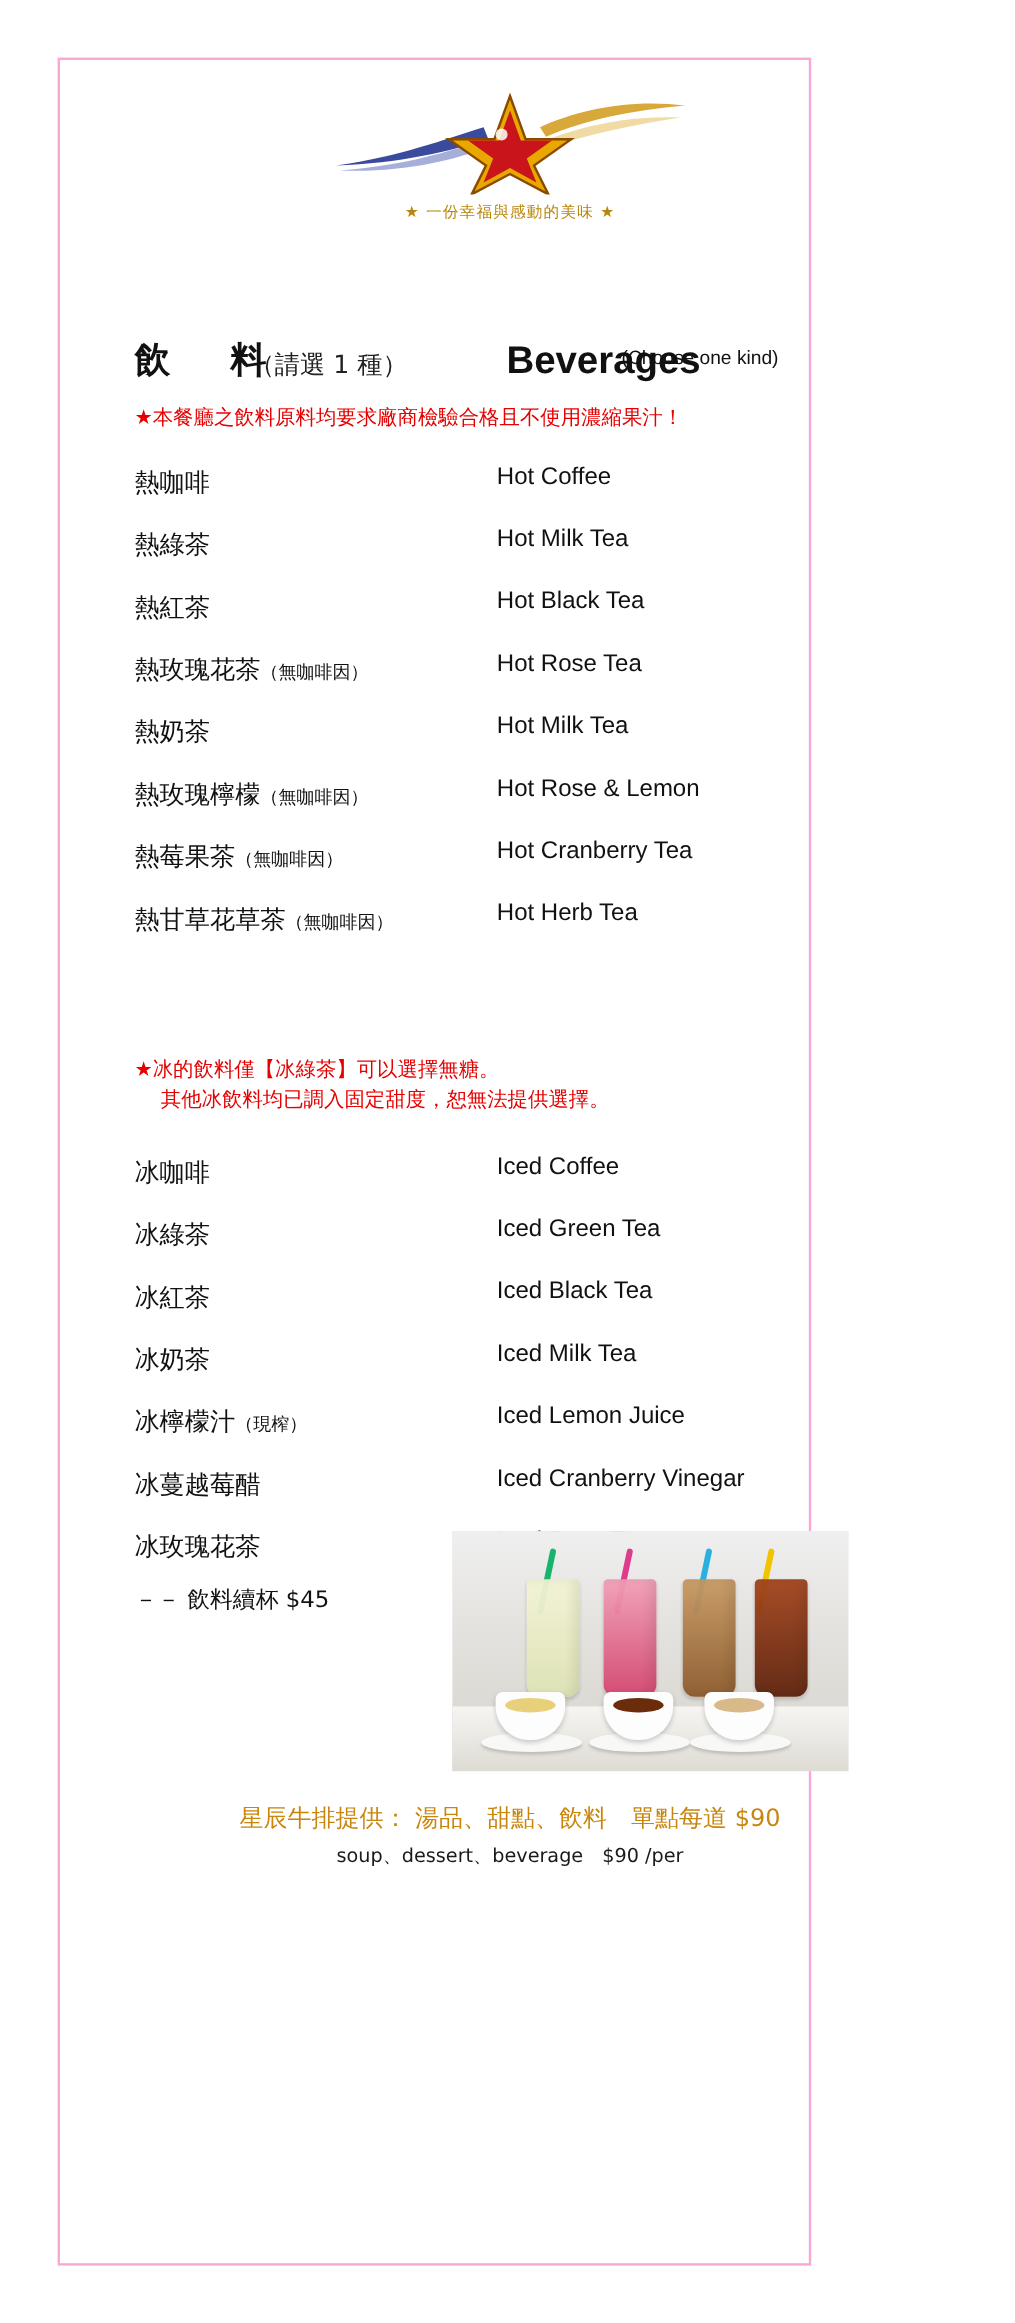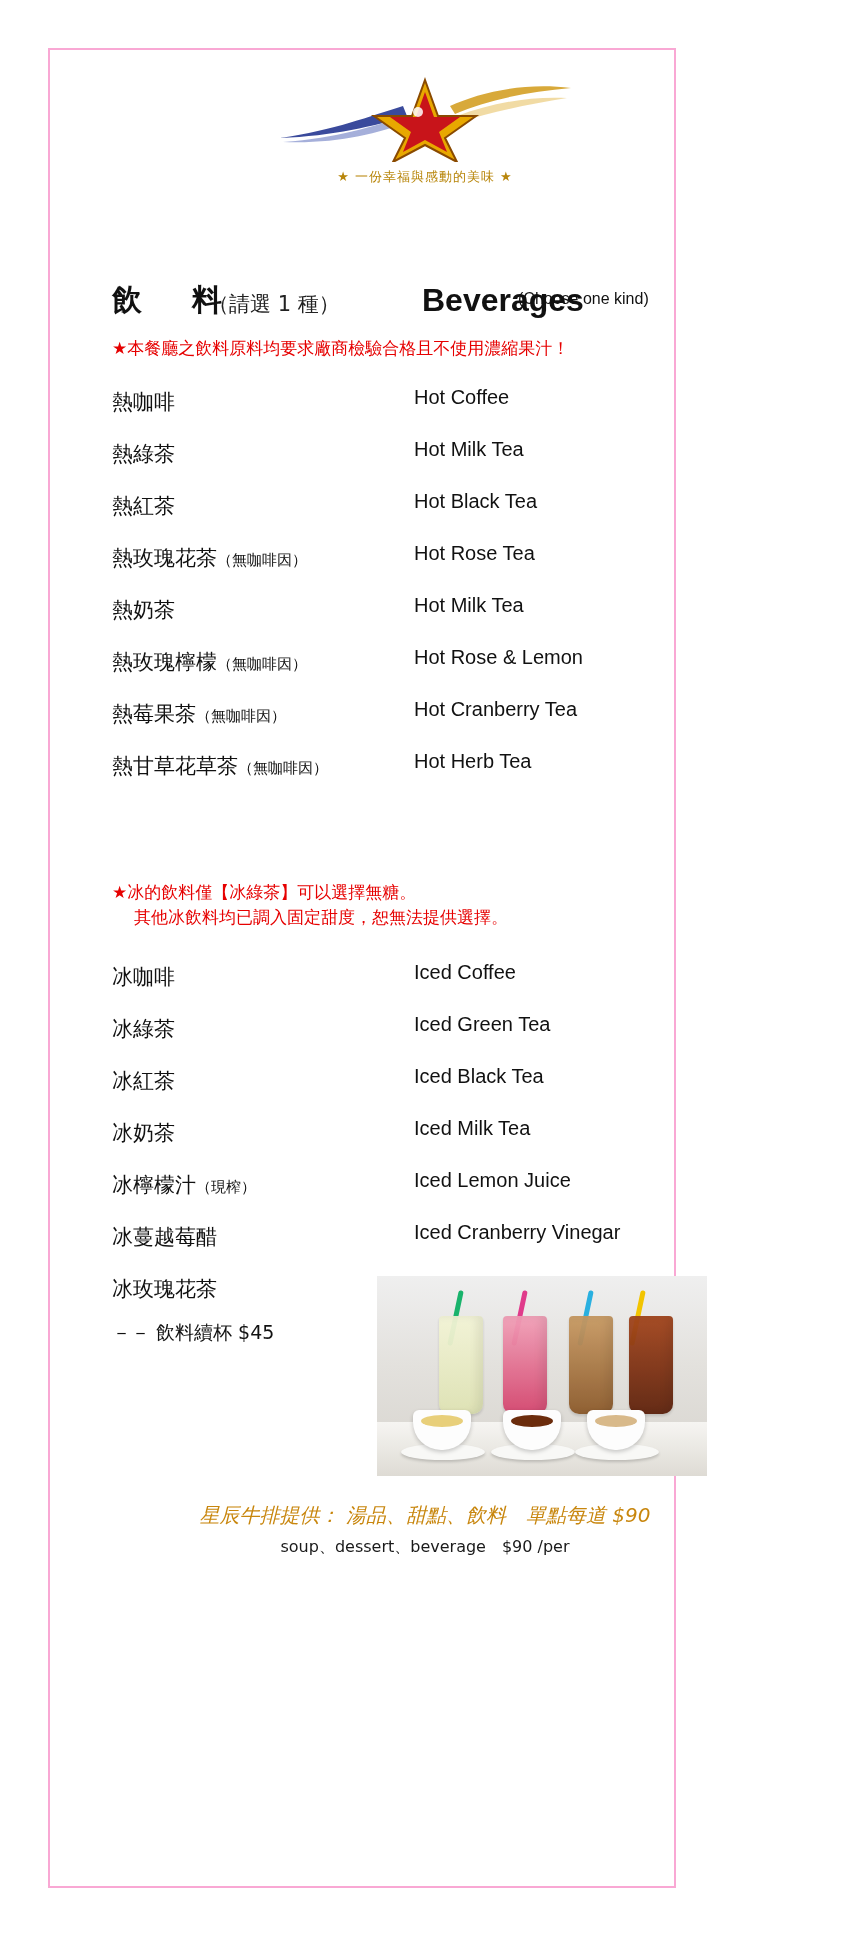--- a/index.html
+++ b/index.html
@@ -183,21 +183,20 @@
     position: absolute;
     left: 0; top: 1452px;
     width: 750px;
     text-align: center;
     font-family: "DejaVu Sans", sans-serif;
   }
   .foot-1 {
     font-size: 20px;
     color: #c8860d;
     margin-bottom: 8px;
-    font-style: italic;
   }
   .foot-2 {
     font-size: 16px;
     color: #1a1a1a;
     margin-bottom: 8px;
   }
   .foot-3 {
     font-size: 16px;
     color: #1a1a1a;
   }

